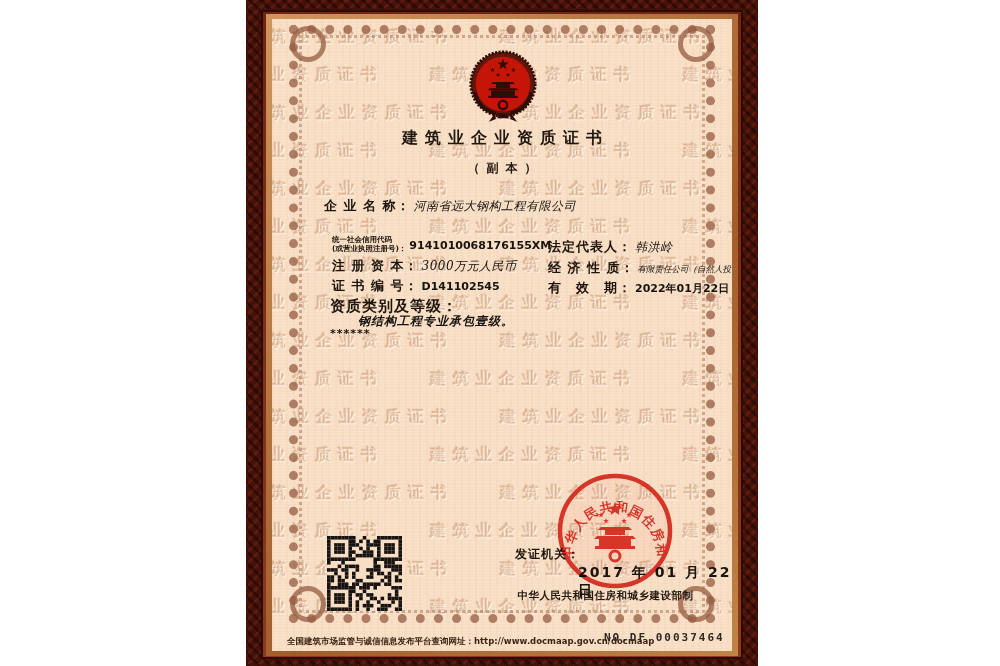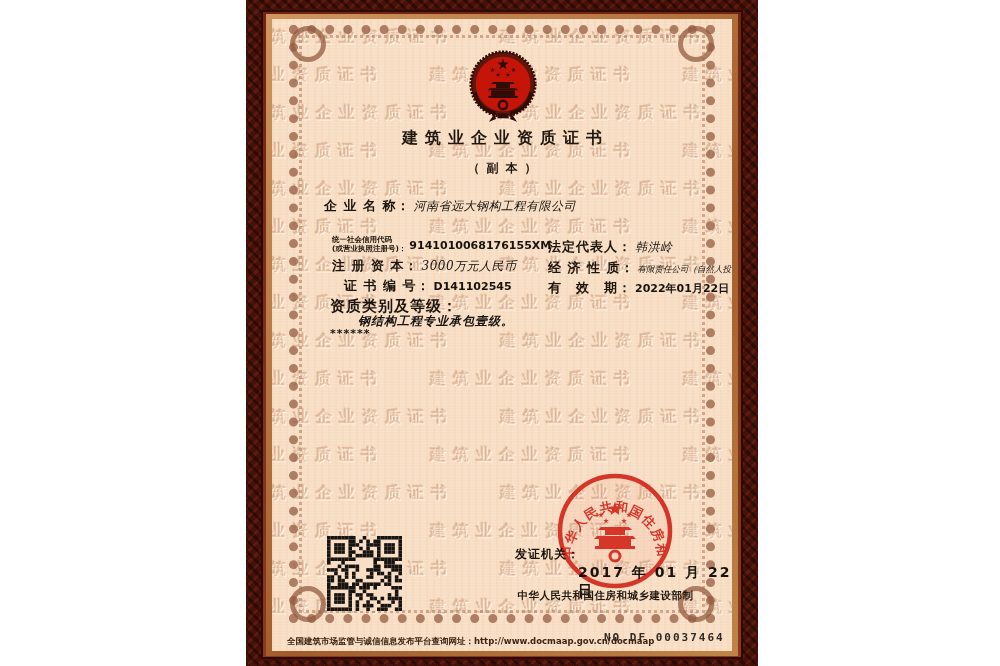--- a/index.html
+++ b/index.html
@@ -121,21 +121,21 @@
 
         <div class="row" style="left:52px;top:176px;">
           <span class="lbl">企 业 名 称：</span><span class="val">河南省远大钢构工程有限公司</span>
         </div>
         <div class="row" style="left:60px;top:215px;">
           <span class="lbl-sm"><span>统一社会信用代码</span><br><span>(或营业执照注册号)：</span></span><span class="val val-code">9141010068176155XM</span>
         </div>
         <div class="row" style="left:60px;top:236px;">
           <span class="lbl">注 册 资 本：</span><span class="val">3000万元人民币</span>
         </div>
-        <div class="row" style="left:72px;top:256px;">
+        <div class="row" style="left:60px;top:256px;">
           <span class="lbl">证 书 编 号：</span><span class="val val-code">D141102545</span>
         </div>
 
         <div class="row" style="left:276px;top:217px;">
           <span class="lbl">法定代表人：</span><span class="val">韩洪岭</span>
         </div>
         <div class="row" style="left:276px;top:238px;">
           <span class="lbl">经 济 性 质：</span><span class="val val-sm">有限责任公司（自然人投资或控股）</span>
         </div>
         <div class="row" style="left:276px;top:258px;">

